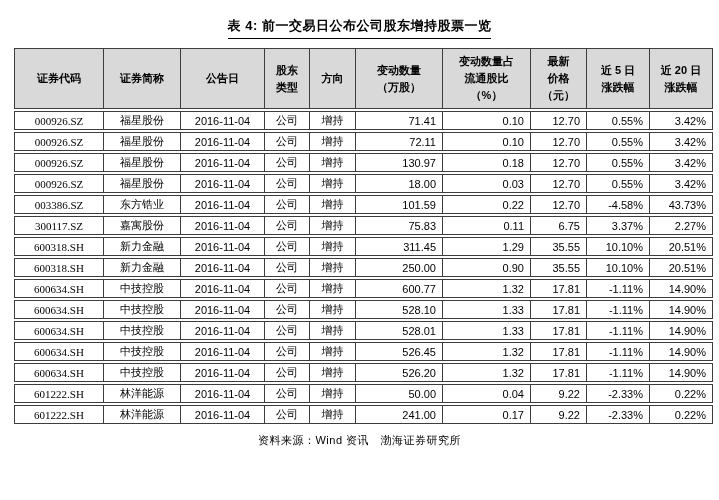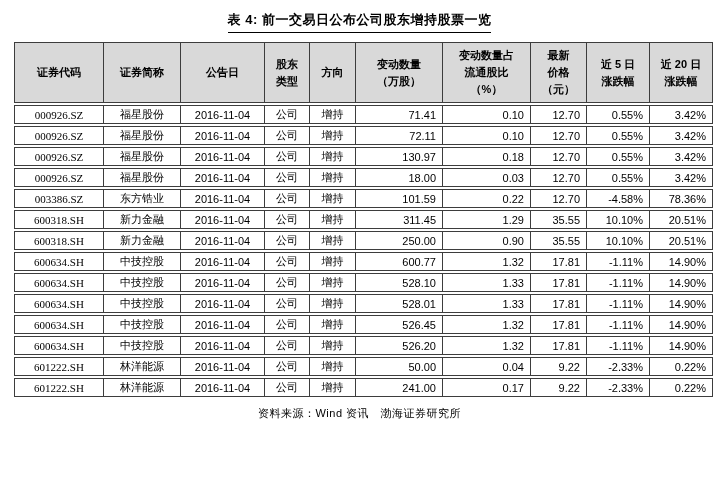--- a/index.html
+++ b/index.html
@@ -12,21 +12,21 @@
     color: #000000;
     overflow: hidden;
   }
   .page {
     width: 719px;
     height: 500px;
     position: relative;
   }
   .title-wrap {
     text-align: center;
-    padding-top: 10px;
+    padding-top: 16px;
   }
   .title-text {
     display: inline-block;
     font-size: 13px;
     font-weight: bold;
     letter-spacing: 0.5px;
     border-bottom: 1px solid #000000;
     padding-bottom: 3px;
   }
   table.data-table {
@@ -170,21 +170,33 @@
         <tr>
           <td class="ctr">003386.SZ</td>
           <td class="ctr">东方锆业</td>
           <td class="ctr">2016-11-04</td>
           <td class="ctr">公司</td>
           <td class="ctr">增持</td>
           <td class="num">101.59</td>
           <td class="num">0.22</td>
           <td class="num">12.70</td>
           <td class="num">-4.58%</td>
-          <td class="num">78.36%</td>
+          <td class="num">43.73%</td>
+        </tr>
+        <tr>
+          <td class="ctr">300117.SZ</td>
+          <td class="ctr">嘉寓股份</td>
+          <td class="ctr">2016-11-04</td>
+          <td class="ctr">公司</td>
+          <td class="ctr">增持</td>
+          <td class="num">75.83</td>
+          <td class="num">0.11</td>
+          <td class="num">6.75</td>
+          <td class="num">3.37%</td>
+          <td class="num">2.27%</td>
         </tr>
         <tr>
           <td class="ctr">600318.SH</td>
           <td class="ctr">新力金融</td>
           <td class="ctr">2016-11-04</td>
           <td class="ctr">公司</td>
           <td class="ctr">增持</td>
           <td class="num">311.45</td>
           <td class="num">1.29</td>
           <td class="num">35.55</td>

